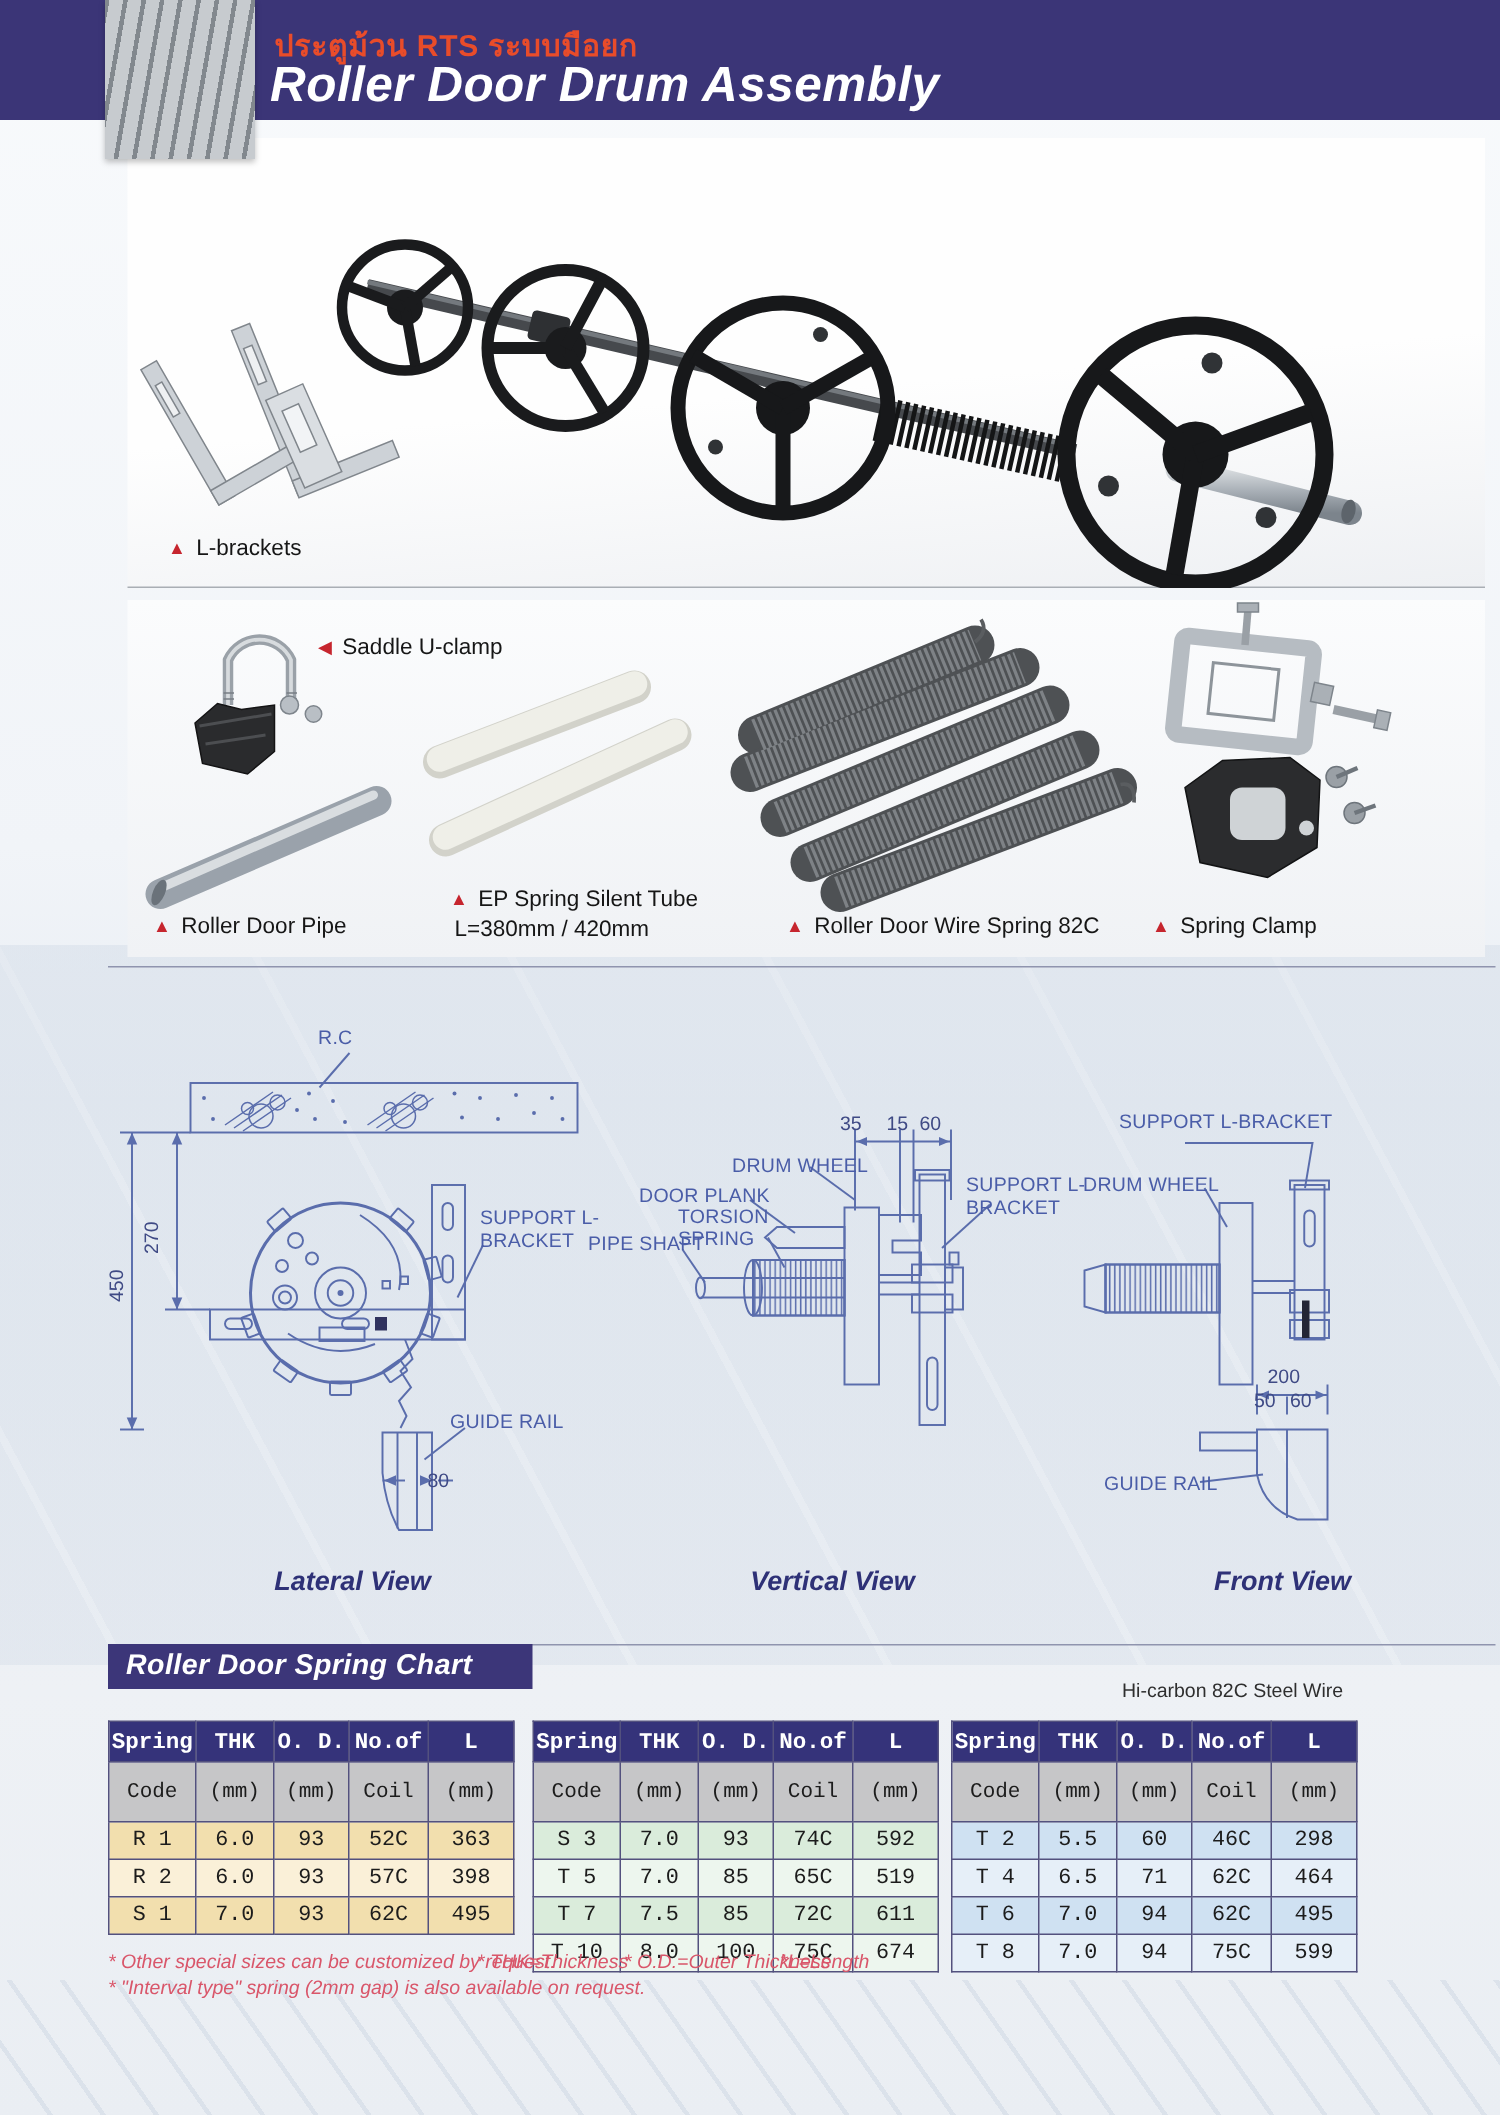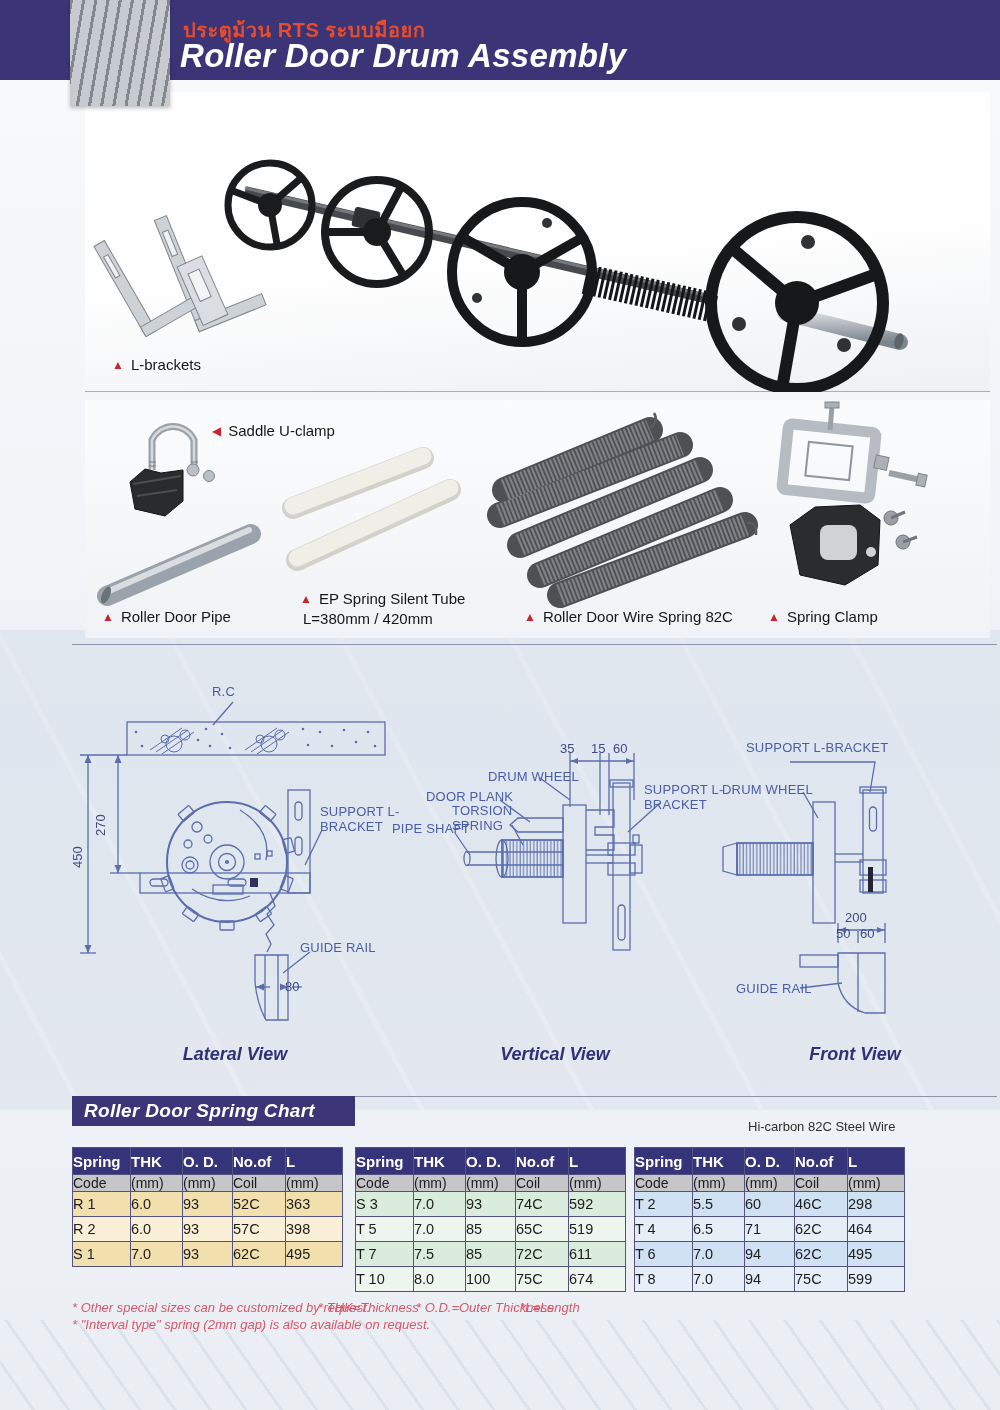--- a/index.html
+++ b/index.html
@@ -34,24 +34,24 @@
   .secbar { position:absolute; z-index:2; width:283px; height:30px; background:#3c3679; color:#fff;
             font-weight:bold; font-style:italic; font-size:19px; line-height:30px; padding-left:12px; letter-spacing:.3px; }
   
   .dlab { position:absolute; z-index:2; font-size:13px; color:#4a5da8; line-height:15px; letter-spacing:.2px; }
   .ddim { position:absolute; z-index:2; font-size:13px; color:#3f4a85; }
   .rot  { transform:rotate(-90deg); transform-origin:left top; }
   .vtitle { position:absolute; z-index:2; font-weight:bold; font-style:italic; font-size:18px; color:#2e3177; text-align:center; }
   .wirenote { position:absolute; z-index:2; left:748px; top:1119px; font-size:13px; color:#2e2e2e; }
   
   table.spring { position:absolute; z-index:2; border-collapse:collapse; table-layout:fixed; width:270px;
-                 font-size:14.5px; text-align:left; color:#1c1c1c; }
+                 font-size:14.5px; text-align:center; color:#1c1c1c;font-family:Liberation Mono, monospace; }
   table.spring th, table.spring td { border:1px solid #53517e; padding:0; height:25px; font-weight:normal; }
   table.spring tr.hd th { background:#35337a; color:#fff; font-weight:bold; font-size:15px; height:27px; }
-  table.spring tr.sub td { background:#c6c6c8; height:17px; font-size:14px; }
+  table.spring tr.sub td { background:#c6c6c8; height:40px; font-size:14px; }
   table.spring tbody tr:nth-child(odd) td { background:var(--dk); }
   table.spring tbody tr:nth-child(even) td { background:var(--lt); }
   .t-cream { --dk:#f2dfae; --lt:#faf0d8; }
   .t-green { --dk:#daecdb; --lt:#edf6ee; }
   .t-blue  { --dk:#cfe1f2; --lt:#e6eff8; }
   
   .fn { position:absolute; z-index:2; font-style:italic; font-size:13px; color:#d9566a; }
 </style>
 </head>
 <body>

